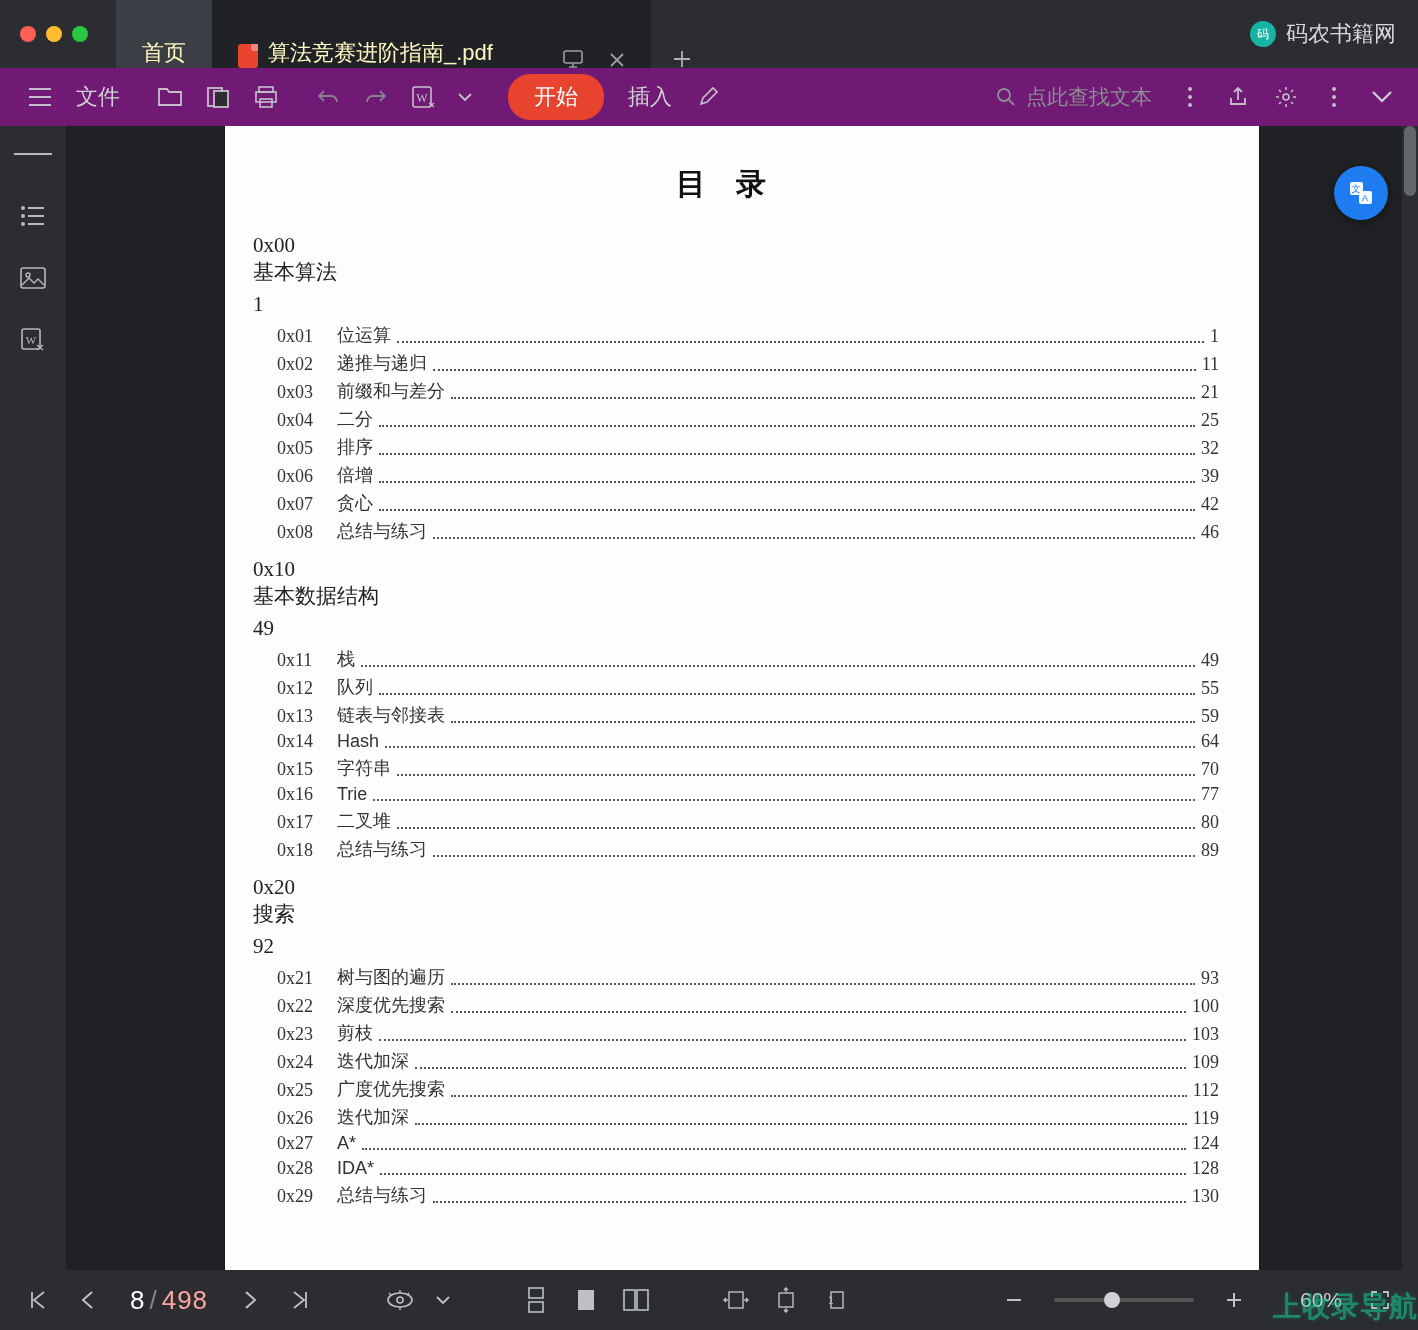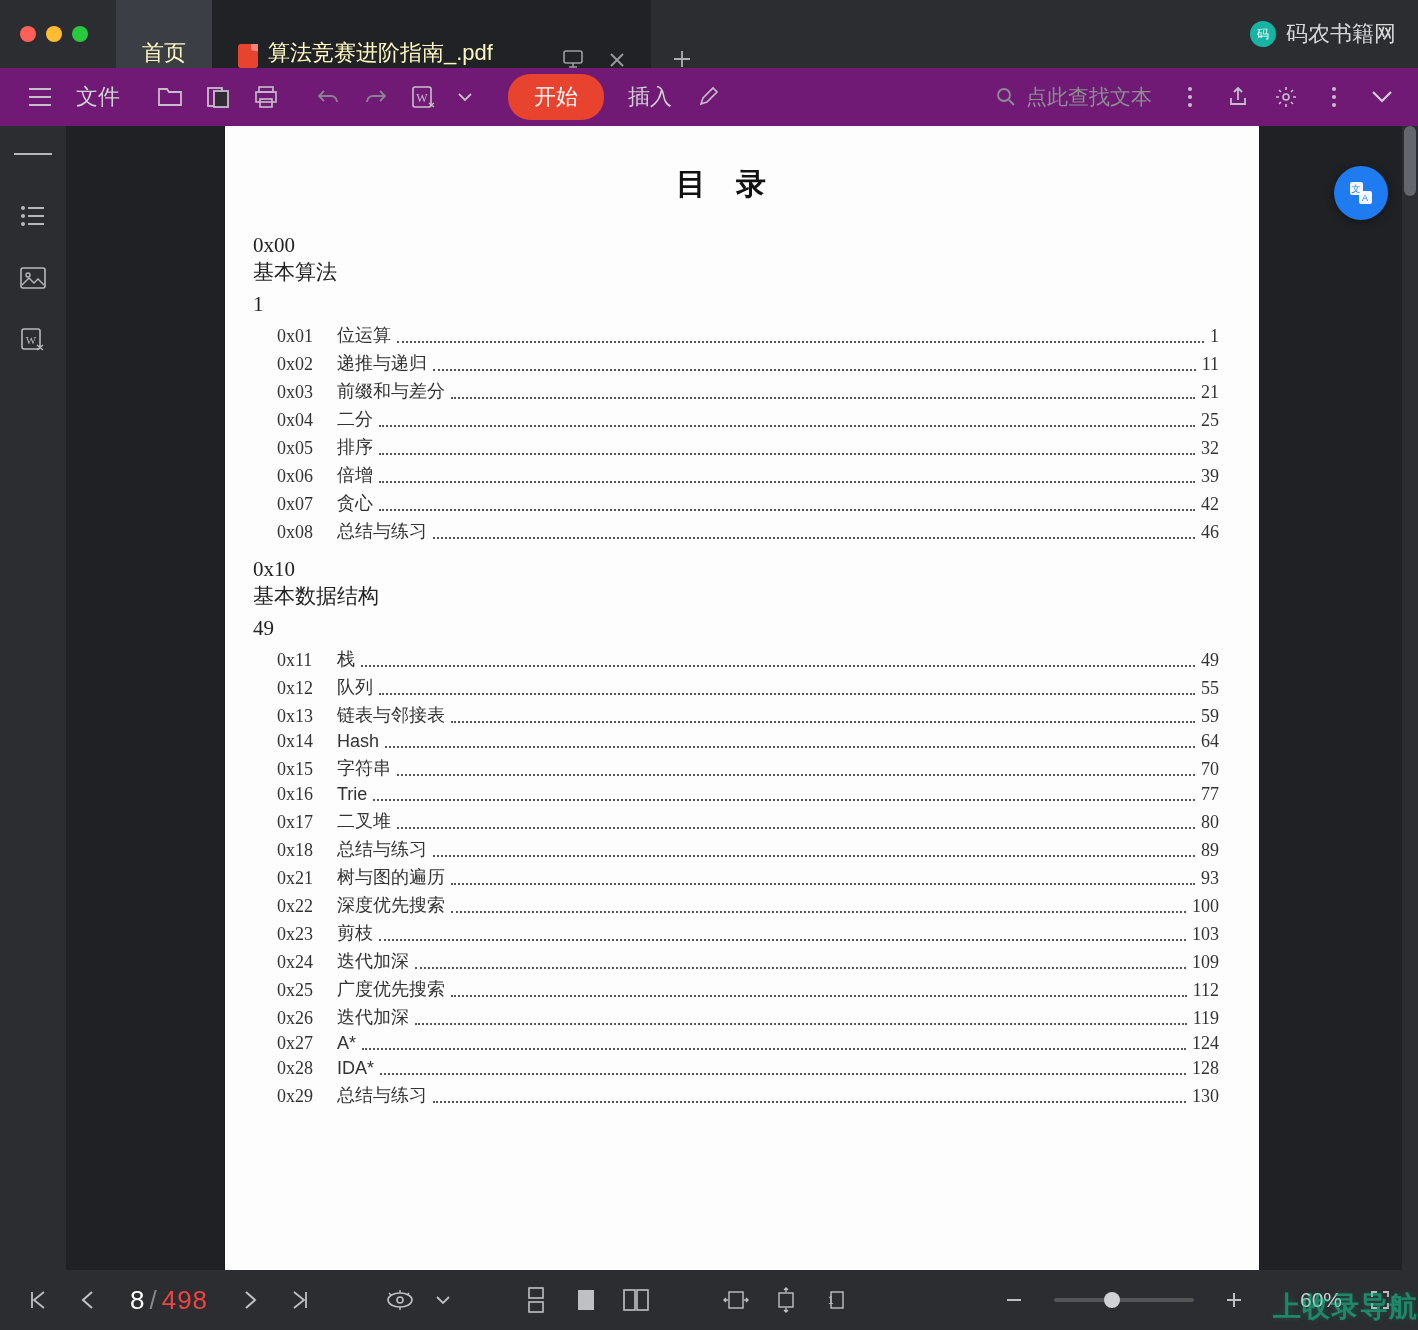--- a/index.html
+++ b/index.html
@@ -53,21 +53,21 @@
   .float-btn { position:absolute; top:40px; right:30px; width:54px; height:54px; border-radius:50%; background:#1f7cf0; display:flex; align-items:center; justify-content:center; box-shadow:0 2px 8px rgba(0,0,0,.4);}
   .scrollbar { position:absolute; top:0; right:0; width:16px; height:100%; background:#2b2d30;}
   .scroll-thumb { position:absolute; top:0; right:2px; width:12px; height:70px; background:#63666b; border-radius:6px;}
 
   
   .statusbar { height:60px; background:#2b2d30; display:flex; align-items:center; padding:0 18px; color:#cfd1d4; gap:10px;}
   .sbtn { width:40px; height:40px; display:flex; align-items:center; justify-content:center; opacity:.9;}
   .page-ind { font-size:26px; font-family: "Helvetica Neue", sans-serif; letter-spacing:1px; margin:0 12px;}
   .page-ind .cur { color:#fff; }
   .page-ind .sep2 { color:#888; margin:0 4px;}
-  .page-ind .tot { color:#ef4444; }
+  .page-ind .tot { color:#fca5a5; }
   .status-spacer { width:40px; }
   .zoom-slider { width:140px; height:4px; background:#555; position:relative; border-radius:2px; margin:0 10px;}
   .zoom-thumb { position:absolute; top:-6px; width:16px; height:16px; background:#cfd1d4; border-radius:50%; }
   .zoom-pct { width:70px; text-align:right; font-size:21px; margin:0 8px;}
   .watermark-r { position:fixed; right:0; bottom:4px; color:#14d39a; font-size:28px; font-weight:600; letter-spacing:1px; text-shadow:0 0 6px rgba(20,200,150,.4); opacity:.55;}
 
   svg { display:block; }
 </style>
 </head>
 <body>
@@ -346,20 +346,26 @@
               <span class="toc-title">二叉堆</span>
               <span class="toc-dots"></span>
               <span class="toc-page">80</span>
             </div>
             <div class="toc-item">
               <span class="toc-code">0x18</span>
               <span class="toc-title">总结与练习</span>
               <span class="toc-dots"></span>
               <span class="toc-page">89</span>
             </div>
+            <div class="toc-chapter">
+              <span class="toc-code">0x20</span>
+              <span class="toc-title">搜索</span>
+              <span class="toc-dots"></span>
+              <span class="toc-page">92</span>
+            </div>
             <div class="toc-item">
               <span class="toc-code">0x21</span>
               <span class="toc-title">树与图的遍历</span>
               <span class="toc-dots"></span>
               <span class="toc-page">93</span>
             </div>
             <div class="toc-item">
               <span class="toc-code">0x22</span>
               <span class="toc-title">深度优先搜索</span>
               <span class="toc-dots"></span>

